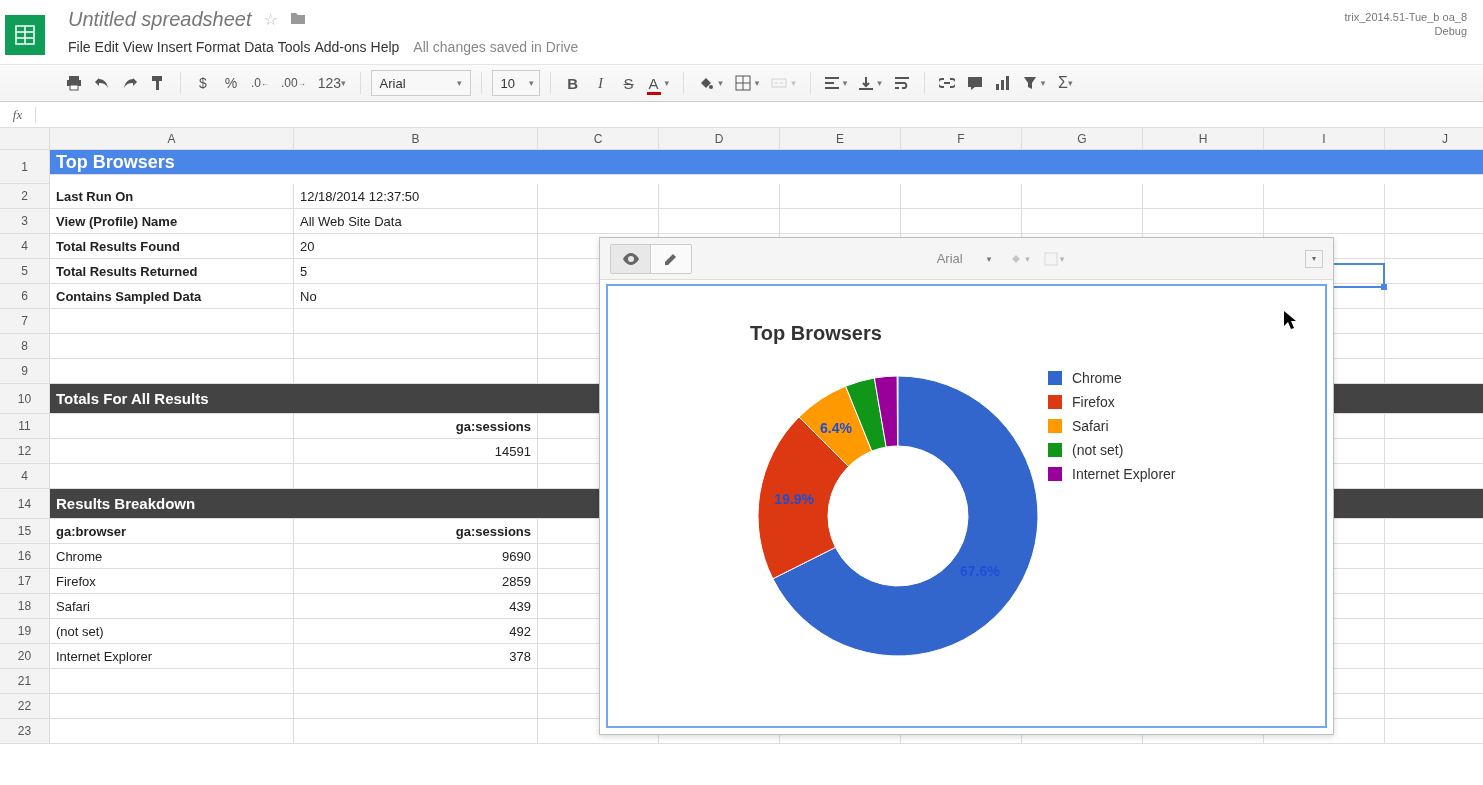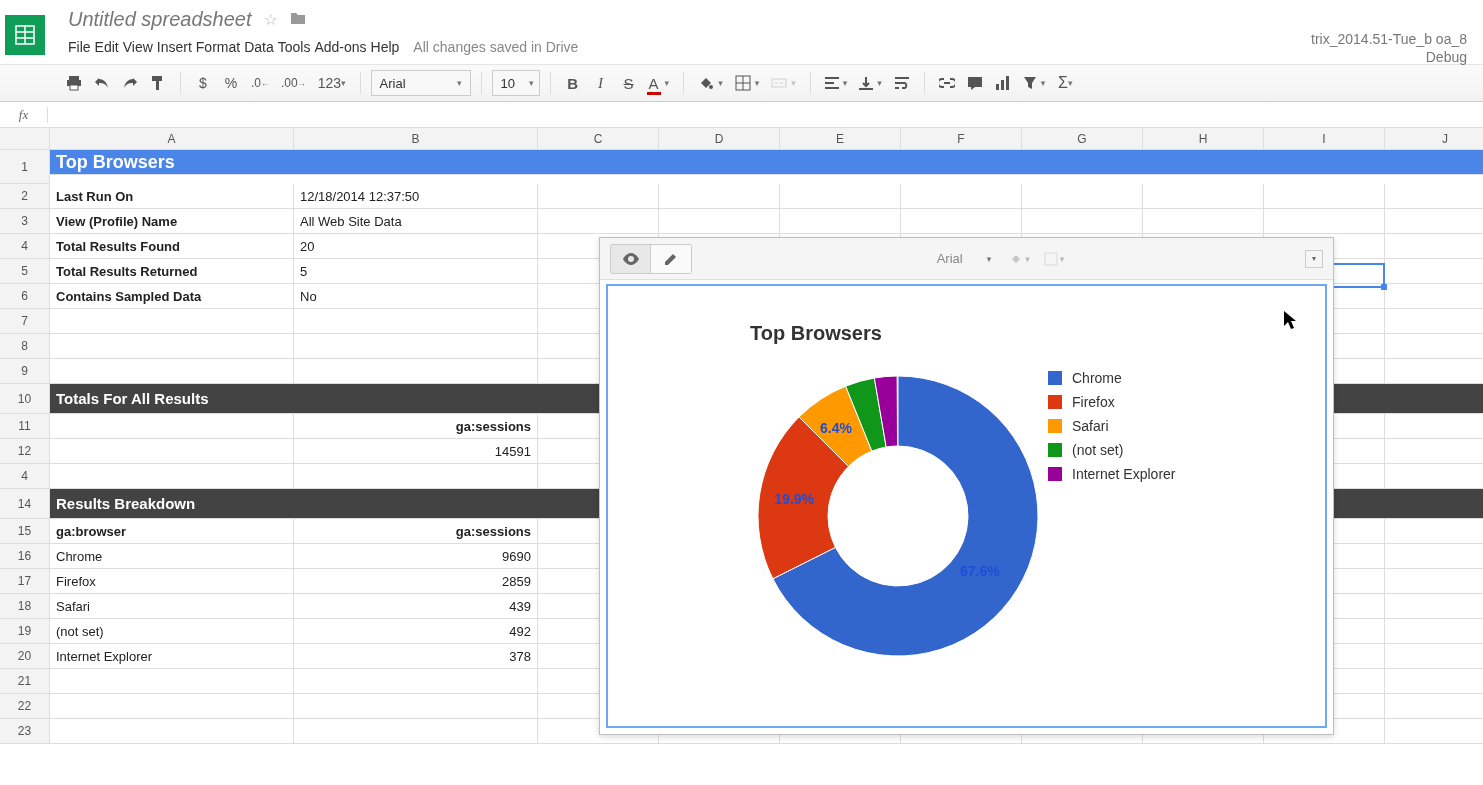--- a/index.html
+++ b/index.html
@@ -45,26 +45,25 @@
   .menubar {
     display: flex; gap: 4px;
     padding-top: 8px;
     font-size: 14px;
     color: #333;
   }
   .menubar .saved { color: #888; margin-left: 10px; }
 
   .debug-area {
     text-align: right;
-    font-size: 14px;
+    font-size: 11px;
     color: #777;
     padding-top: 4px;
     padding-right: 6px;
     line-height: 1.3;
-    margin-top: 20px;
   }
 
   
   .toolbar {
     height: 38px;
     border-top: 1px solid #e5e5e5;
     border-bottom: 1px solid #ccc;
     background: linear-gradient(#fafafa,#f3f3f3);
     display: flex; align-items: center;
     padding: 0 8px 0 62px;
@@ -109,21 +108,21 @@
 
   
   .fxbar {
     height: 26px;
     border-bottom: 1px solid #ddd;
     display: flex; align-items: center;
     font-size: 13px;
     color: #666;
   }
   .fxbar .fx {
-    width: 48px;
+    width: 36px;
     text-align: center;
     font-style: italic;
     border-right: 1px solid #ddd;
     font-family: serif;
   }
   .fxbar input {
     flex: 1; border: none; outline: none;
     padding: 0 8px; font-size: 13px;
   }
 

